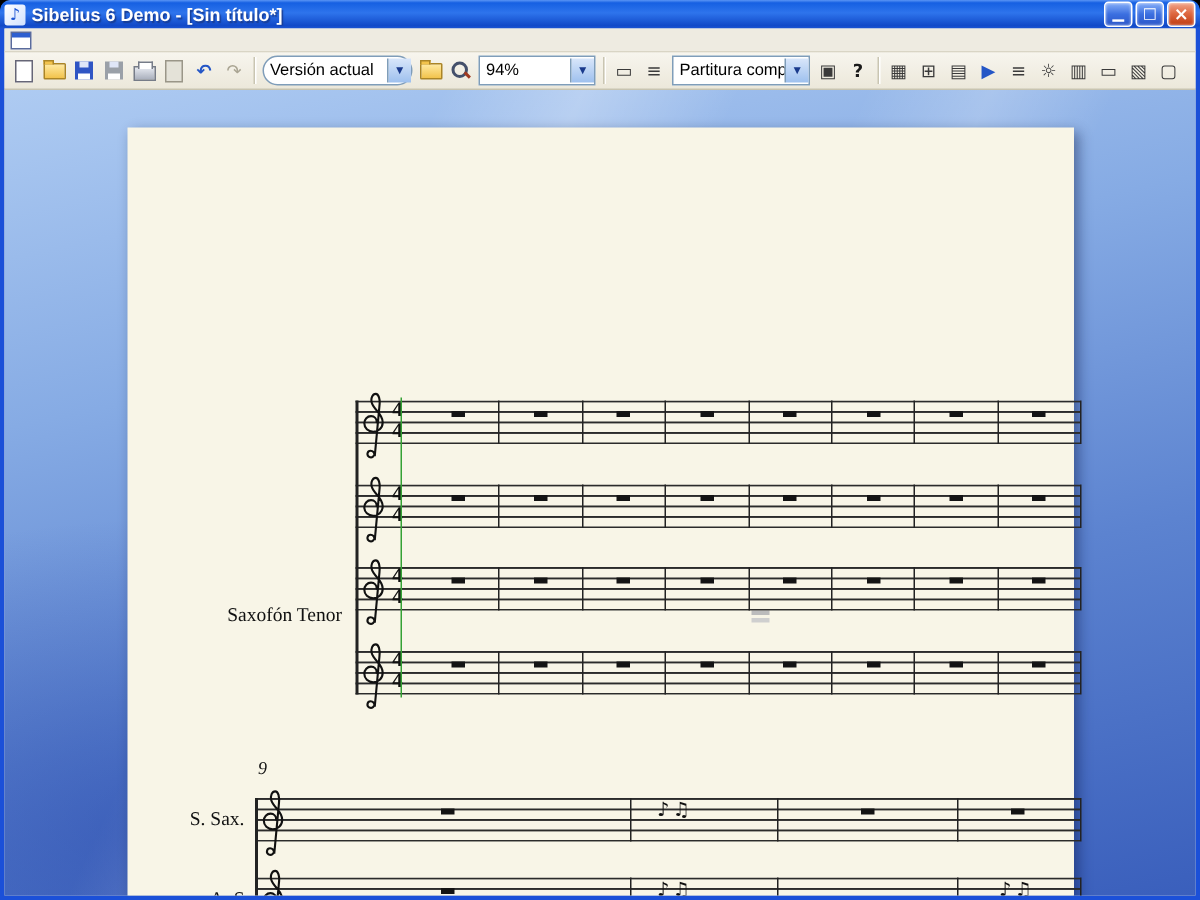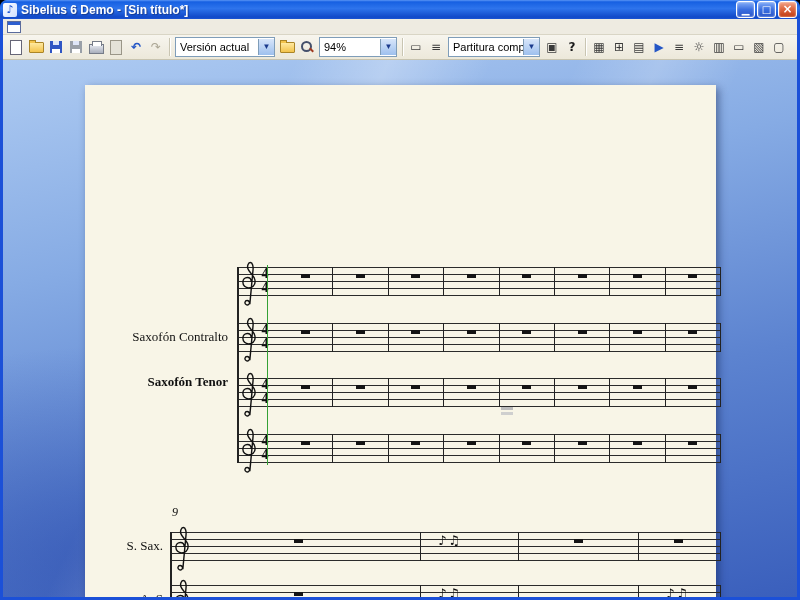--- a/index.html
+++ b/index.html
@@ -46,21 +46,21 @@
   .i-printer{width:13px;height:8px;background:linear-gradient(#e6e9f0,#a9afbc);border:1px solid #767c88;position:relative;margin-top:4px;}
   .i-printer::before{content:"";position:absolute;top:-4px;left:2px;width:8px;height:4px;background:#fff;border:1px solid #767c88;border-bottom:none;}
   .i-mag{width:13px;height:13px;position:relative;}
   .i-mag::before{content:"";position:absolute;top:0;left:0;width:7px;height:7px;border:2px solid #44506b;border-radius:50%;}
   .i-mag::after{content:"";position:absolute;left:8px;top:8px;width:5px;height:2px;background:#a03a20;transform:rotate(45deg);}
   .combo{height:18px;background:#fff;border:1px solid #7f9db9;display:flex;align-items:center;
     font:11px "Liberation Sans",sans-serif;color:#000;padding-left:4px;margin:0 2px;flex:0 0 auto;}
   .combo .cval{white-space:nowrap;overflow:hidden;}
   .combo .arrow{width:15px;height:16px;margin-left:auto;background:linear-gradient(180deg,#d8e6fa,#9ec0ee);
     border-left:1px solid #7f9db9;color:#1a3a8c;text-align:center;font-size:8px;line-height:16px;flex:0 0 auto;}
-  .combo.versionc{width:94px;}.combo.zoomc{width:72px;}.combo.viewc{width:86px;}
+  .combo.versionc{width:94px;border-radius:10px;}.combo.zoomc{width:72px;}.combo.viewc{width:86px;}
   
   .canvas{position:relative;flex:1;overflow:hidden;
     background:
       radial-gradient(ellipse 520px 320px at 12% 92%, rgba(25,55,160,.40), transparent 65%),
       linear-gradient(115deg, transparent 28%, rgba(255,255,255,.28) 37%, transparent 47%),
       linear-gradient(115deg, transparent 55%, rgba(255,255,255,.20) 63%, transparent 71%),
       linear-gradient(168deg,#aecbf2 0%,#86abe4 32%,#5c83d0 64%,#3a5fbc 100%);}
   .paper{position:absolute;left:82px;top:25px;width:631px;height:640px;background:#f8f5e7;
     box-shadow:3px 3px 8px rgba(10,25,70,.45);}
   .instr-label{position:absolute;font:13px "Liberation Serif",serif;color:#101010;text-align:right;white-space:nowrap;}
@@ -211,21 +211,20 @@
             <div class="barline" style="left: 483px;"></div>
             <div class="wrest" style="left: 63.6875px;"></div>
             <div class="wrest" style="left: 119.062px;"></div>
             <div class="wrest" style="left: 174.438px;"></div>
             <div class="wrest" style="left: 229.812px;"></div>
             <div class="wrest" style="left: 285.188px;"></div>
             <div class="wrest" style="left: 340.562px;"></div>
             <div class="wrest" style="left: 395.938px;"></div>
             <div class="wrest" style="left: 451.312px;"></div>
           </div>
-          <div class="instr-label" style="left: 0px; top: 244px; width: 143px;">Saxofón Contralto</div>
           <div class="staff" style="left: 152px; top: 238px; width: 483px;">
             <div class="staff-lines"></div>
             <div class="clefsvg" style="left: 3px; top: -9px;"><svg viewBox="0 0 22 58" width="20" height="48">
                 <path d="M10.8 52.6 c0.2 3.2 -2.4 5 -4.6 3.6 c-2.2 -1.4 -1.4 -4.8 1.2 -4.8 c2.2 0 3.2 1.8 3.4 4.4 L14.6 15 c0.6 -5 -0.6 -9.5 -3 -9.5 c-2.6 0 -4.2 3.6 -3.2 7.2 c1.6 5.8 8.8 8.6 8.8 15.6 c0 5 -3.8 7.8 -7.6 7.8 c-4.2 0 -7.2 -3 -7.2 -6.8 c0 -3.4 2.4 -5.8 5.4 -5.8 c2.8 0 4.6 2.2 4.6 4.8" fill="none" stroke="#111" stroke-width="1.7" stroke-linecap="round"></path>
               </svg></div>
             <div class="timesig" style="left: 21px; top: 0px;">4</div>
             <div class="timesig" style="left: 21px; top: 14px;">4</div>
             <div class="barline" style="left: 95.375px;"></div>
             <div class="barline" style="left: 150.75px;"></div>
             <div class="barline" style="left: 206.125px;"></div>
@@ -236,21 +235,21 @@
             <div class="barline" style="left: 483px;"></div>
             <div class="wrest" style="left: 63.6875px;"></div>
             <div class="wrest" style="left: 119.062px;"></div>
             <div class="wrest" style="left: 174.438px;"></div>
             <div class="wrest" style="left: 229.812px;"></div>
             <div class="wrest" style="left: 285.188px;"></div>
             <div class="wrest" style="left: 340.562px;"></div>
             <div class="wrest" style="left: 395.938px;"></div>
             <div class="wrest" style="left: 451.312px;"></div>
           </div>
-          <div class="instr-label" style="left: 0px; top: 289px; width: 143px; font-weight: bold;">Saxofón Tenor</div>
+          <div class="instr-label" style="left: 0px; top: 317px; width: 143px;">Saxofón Tenor</div>
           <div class="staff" style="left: 152px; top: 293px; width: 483px;">
             <div class="staff-lines"></div>
             <div class="clefsvg" style="left: 3px; top: -9px;"><svg viewBox="0 0 22 58" width="20" height="48">
                 <path d="M10.8 52.6 c0.2 3.2 -2.4 5 -4.6 3.6 c-2.2 -1.4 -1.4 -4.8 1.2 -4.8 c2.2 0 3.2 1.8 3.4 4.4 L14.6 15 c0.6 -5 -0.6 -9.5 -3 -9.5 c-2.6 0 -4.2 3.6 -3.2 7.2 c1.6 5.8 8.8 8.6 8.8 15.6 c0 5 -3.8 7.8 -7.6 7.8 c-4.2 0 -7.2 -3 -7.2 -6.8 c0 -3.4 2.4 -5.8 5.4 -5.8 c2.8 0 4.6 2.2 4.6 4.8" fill="none" stroke="#111" stroke-width="1.7" stroke-linecap="round"></path>
               </svg></div>
             <div class="timesig" style="left: 21px; top: 0px;">4</div>
             <div class="timesig" style="left: 21px; top: 14px;">4</div>
             <div class="barline" style="left: 95.375px;"></div>
             <div class="barline" style="left: 150.75px;"></div>
             <div class="barline" style="left: 206.125px;"></div>

